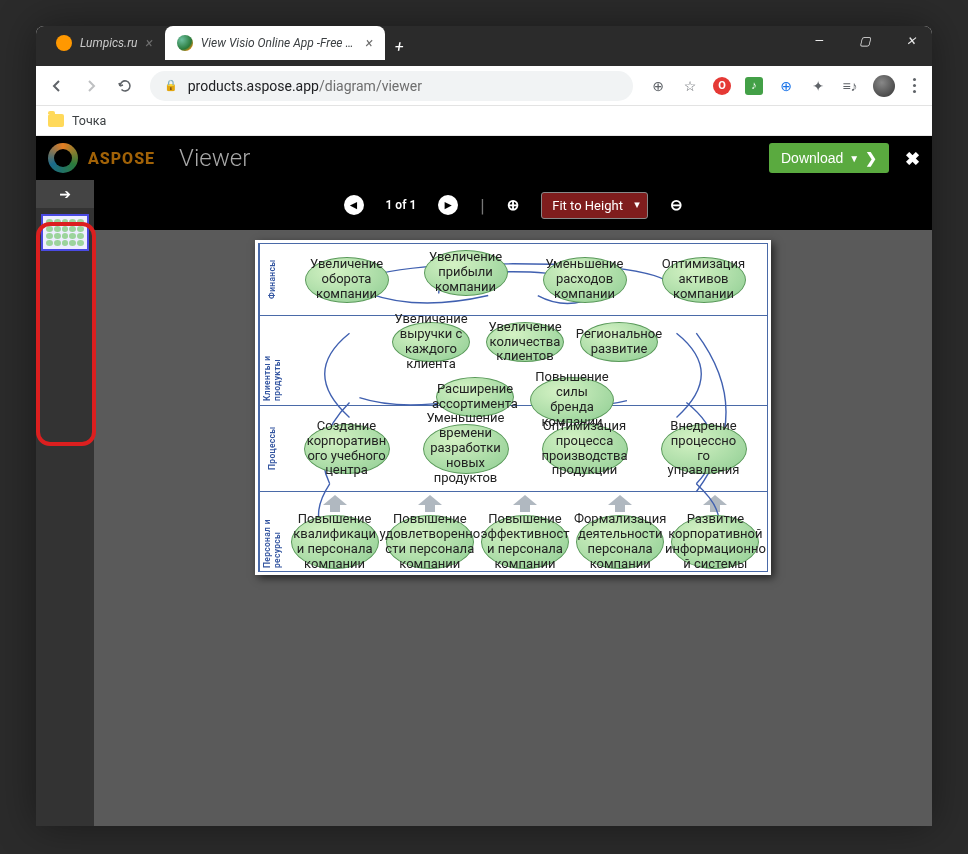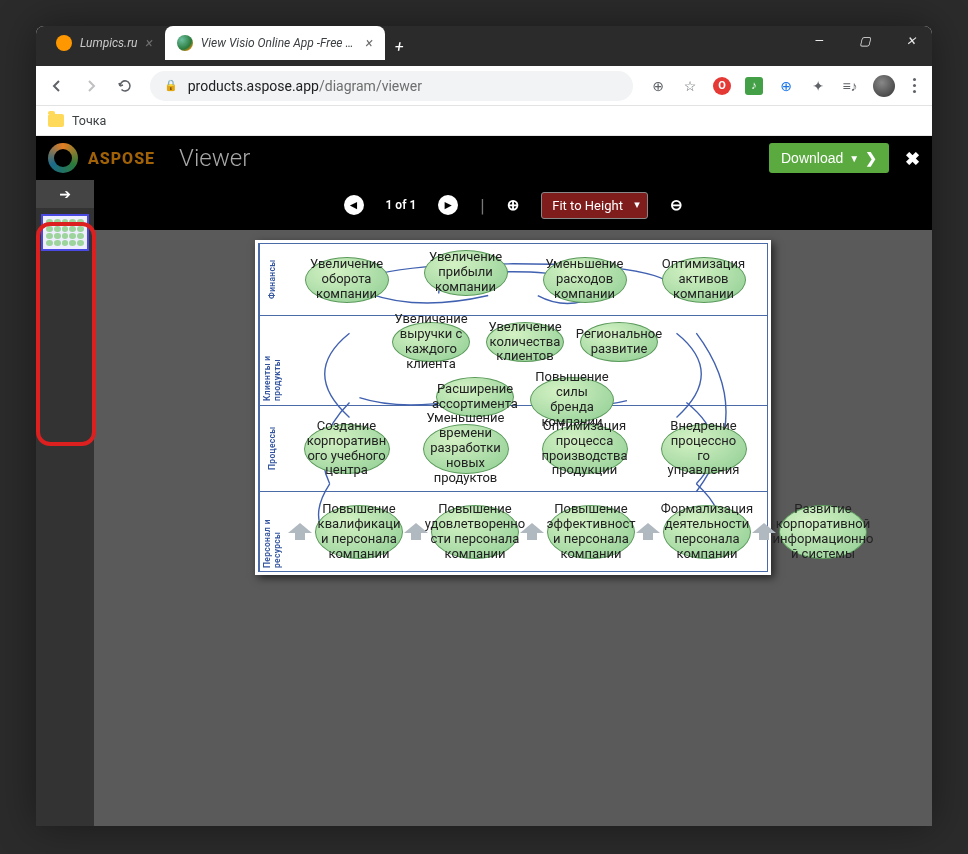--- a/index.html
+++ b/index.html
@@ -86,21 +86,21 @@
 .row.h3 { height: 80px; }
 .bubble { background: radial-gradient(ellipse at 35% 30%, #d4f2c4, #9cd49c 80%); border: 1px solid #5a9a5a; border-radius: 50%; font-size: 13px; color: #222; display: flex; align-items: center; justify-content: center; text-align: center; line-height: 1.15; padding: 2px 4px; z-index: 5; position: relative; }
 .b-sm { width: 78px; height: 40px; }
 .b-md { width: 84px; height: 46px; }
 .b-lg { width: 86px; height: 50px; }
 .b-xl { width: 88px; height: 54px; }
 .row1-top { display:flex; gap:16px; justify-content:center; }
 .uparrow { width: 26px; height: 18px; position: relative; align-self: center; }
 .uparrow::before { content:''; position:absolute; left:50%; top:0; transform:translateX(-50%); border-left:12px solid transparent; border-right:12px solid transparent; border-bottom:10px solid #b0b8c0; }
 .uparrow::after { content:''; position:absolute; left:50%; top:9px; transform:translateX(-50%); width:10px; height:8px; background:#b0b8c0; }
-.row3-cell { display:flex; align-items:center; gap:2px; }
+.row3-cell { display:flex; flex-direction:column; align-items:center; gap:2px; }
 svg.wires { position:absolute; inset:0; width:100%; height:100%; z-index:1; pointer-events:none; }
 svg.wires path { fill:none; stroke:#4060b0; stroke-width:1.4; }
 </style>
 </head>
 <body>
 
 <div class="browser">
   <div class="titlebar">
     <div class="tab">
       <span class="fav orange"></span>

